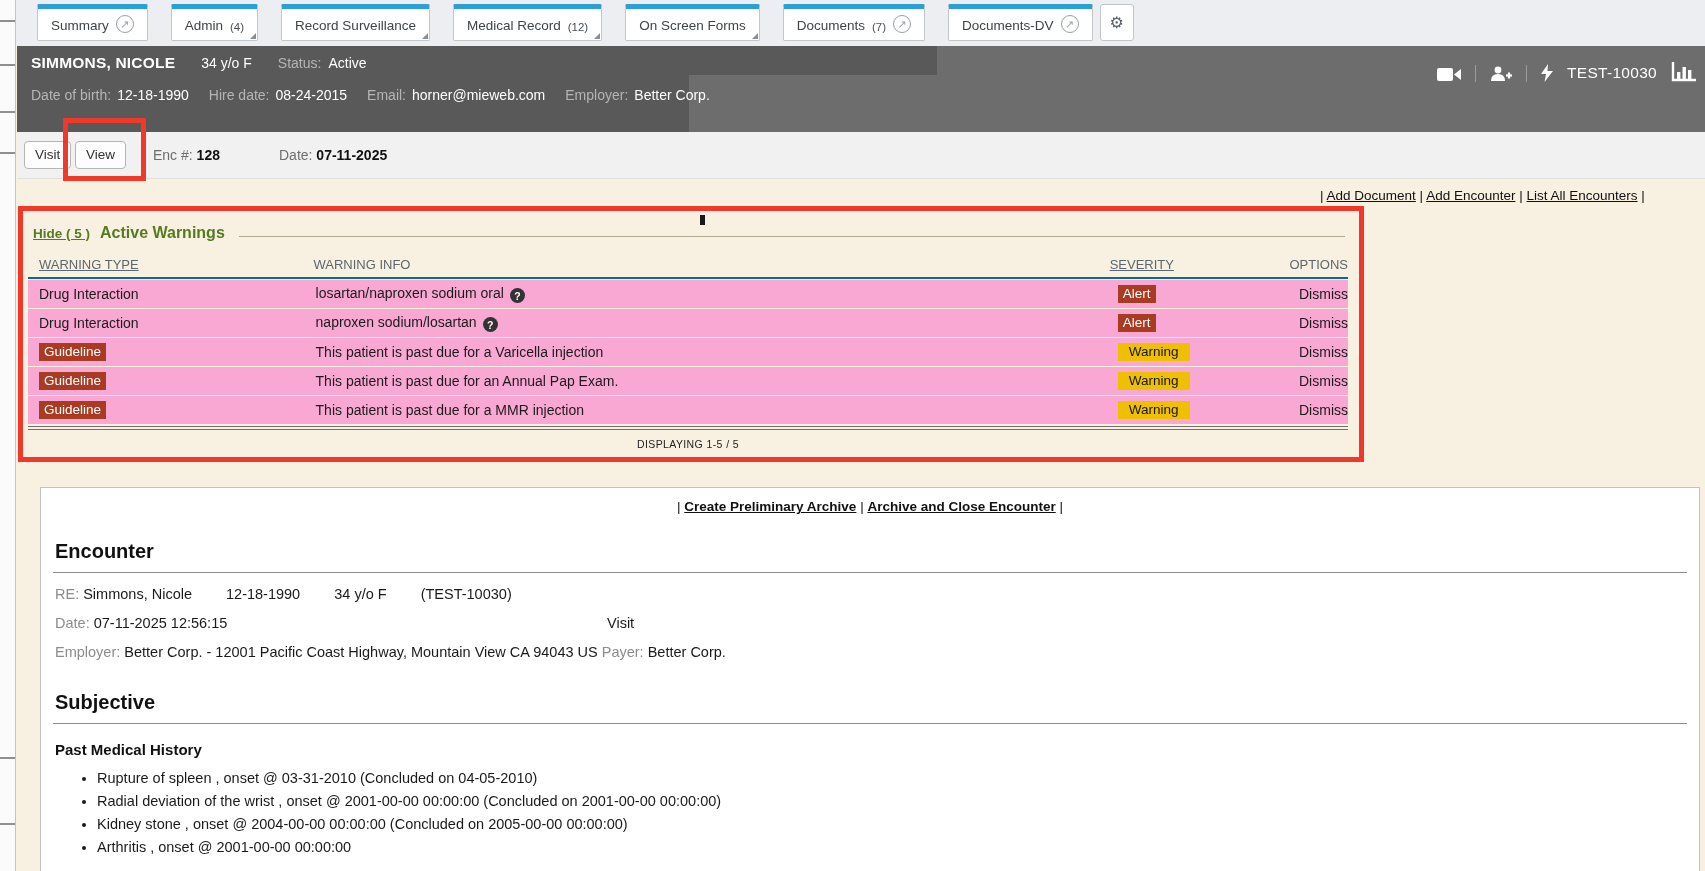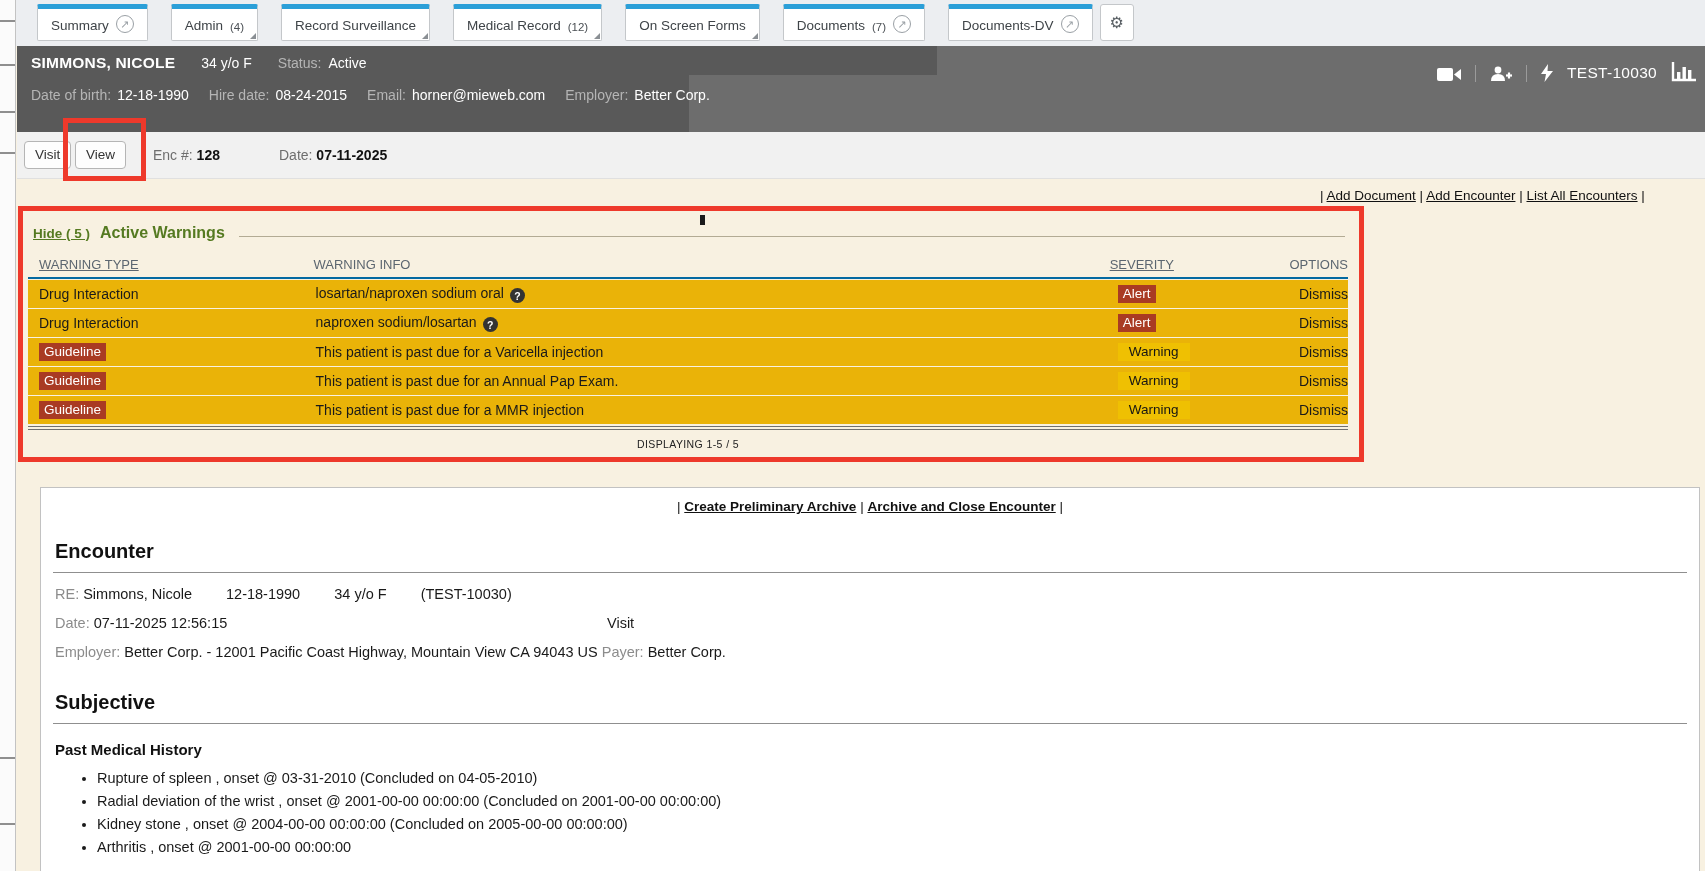--- a/index.html
+++ b/index.html
@@ -62,21 +62,21 @@
   .warn-panel { position:absolute; left:18px; top:206px; width:1346px; height:256px;
     border:5px solid #ee392b; z-index:5; }
   .warn-title-row { position:absolute; left:10px; right:14px; top:6px; height:32px;
     display:flex; align-items:center; }
   .hide-link { color:#557a21; font-weight:bold; font-size:13.5px; text-decoration:underline; cursor:pointer; }
   .warn-title { color:#557a21; font-weight:bold; font-size:16px; margin-left:10px; white-space:nowrap; }
   .title-line { flex:1; border-top:1px solid #b3ab94; margin-left:14px; margin-top:6px; }
   .warn-table { position:absolute; left:5px; right:11px; top:42px; }
   .wt-head { display:flex; align-items:flex-end; height:26px; border-bottom:2px solid #0369a1;
     font-size:13px; color:#5c6670; padding-bottom:5px; }
-  .wt-row { display:flex; align-items:center; height:28px; margin-top:1px; background:#eab308; font-size:14px; }
+  .wt-row { display:flex; align-items:center; height:28px; margin-top:1px; background:#f9a8d4; font-size:14px; }
   .c1 { width:333px; padding-left:11px; }
   .c2 { width:934px; }
   .c3 { width:211px; }
   .c4 { flex:1; }
   .sortable { text-decoration:underline; cursor:pointer; }
   .badge-red { display:inline-block; background:#a93b23; color:#fff; padding:1px 5px 2px; font-size:13.5px; }
   .badge-yellow { display:inline-block; background:#efc002; color:#141414; padding:1px 11px 2px; font-size:13.5px; }
   .help-icon { display:inline-flex; width:15px; height:15px; border-radius:50%; background:#333;
     color:#fff; font-size:10.5px; font-weight:bold; align-items:center; justify-content:center;
     margin-left:6px; vertical-align:-2px; cursor:pointer; }

